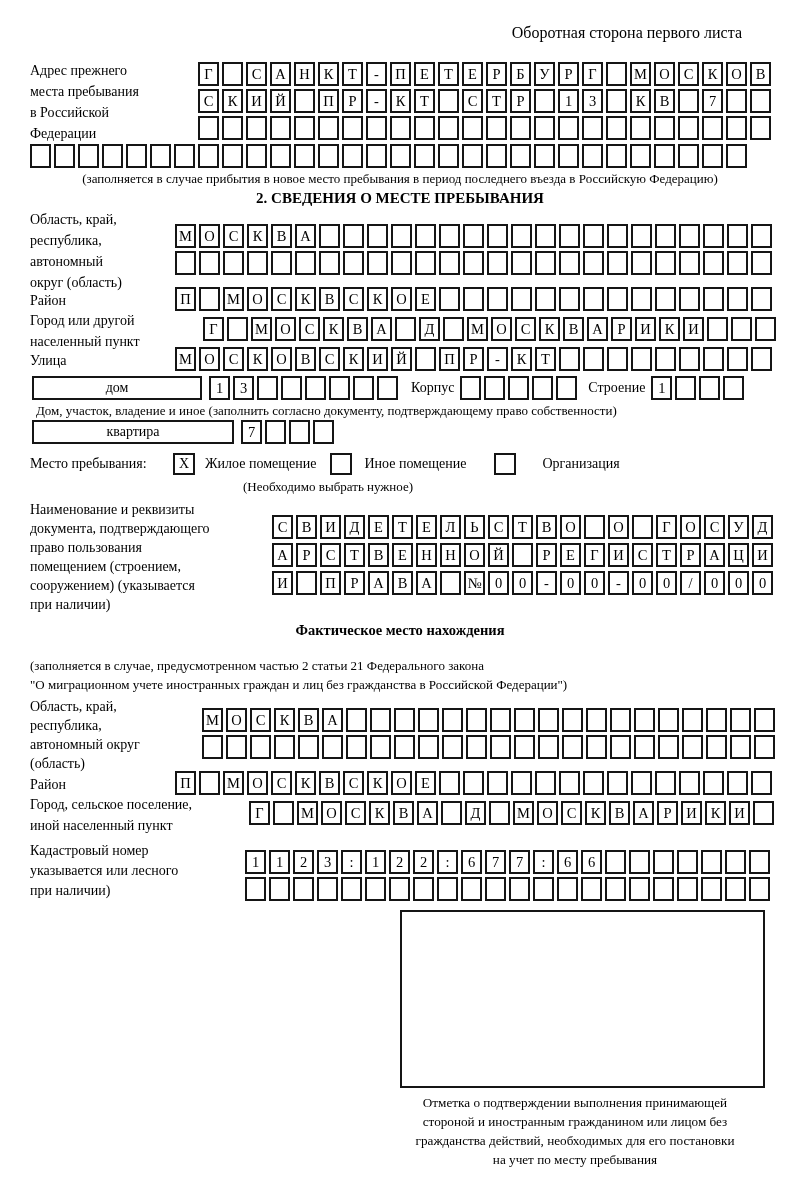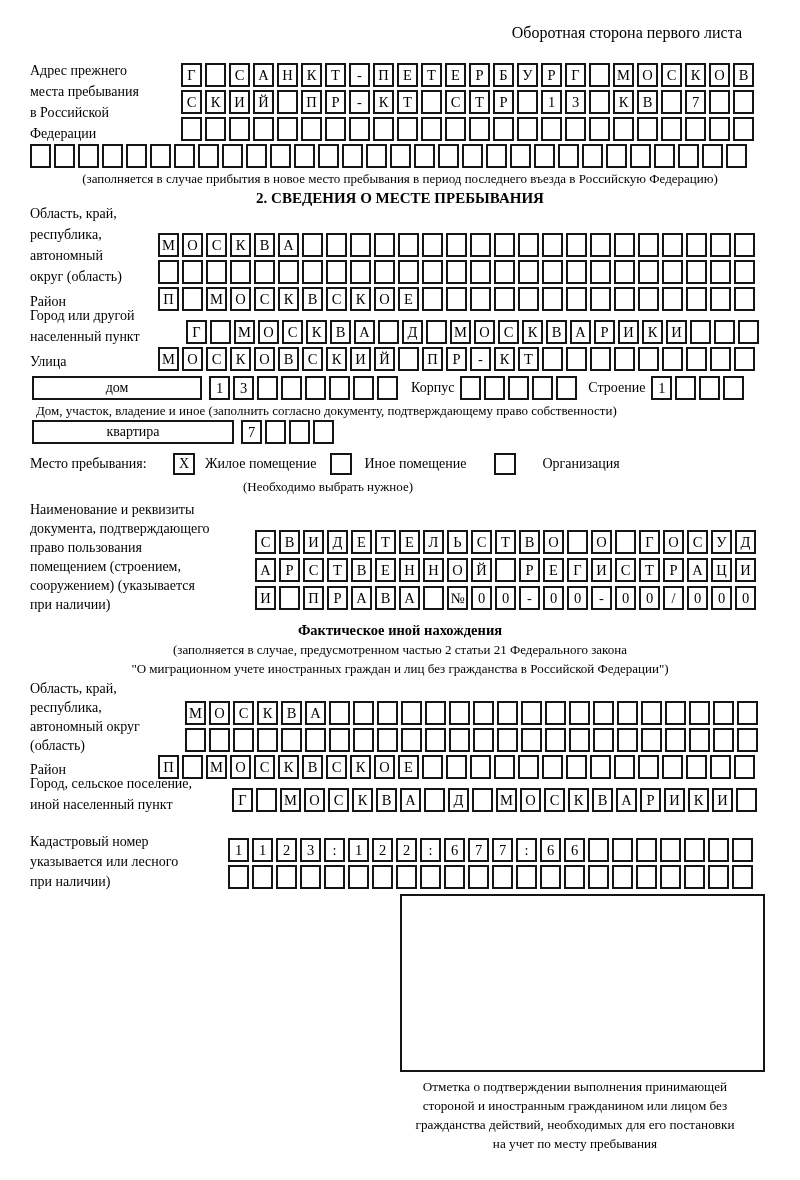--- a/index.html
+++ b/index.html
@@ -5,21 +5,21 @@
   html,body{margin:0;padding:0;background:#e8e8e8;}
   .page{
     position:relative;width:800px;height:1180px;margin:0 auto;
     background:#ffffff;color:#000;box-sizing:border-box;
     padding:24px 30px 0 30px;
     font-family:"Liberation Serif","DejaVu Serif",serif;
     font-size:14px;overflow:hidden;
   }
   .hdr{ text-align:right; padding-right:28px; font-size:16px; margin-bottom:18px; height:18px; }
 
-  .block{ display:flex; align-items:flex-end; }
+  .block{ display:flex; align-items:center;gap:17px; }
   .fixh{ overflow:visible; }
   .flabel{ flex-shrink:0; line-height:21px; font-size:14px; }
   .flabel.rlh{ line-height:19px; }
   .w151{width:151px} .w128{width:128px} .w156{width:156px} .w225{width:225px}
   .w155{width:155px} .w202{width:202px} .w198{width:198px}
   .lbl-line{ white-space:nowrap; }
 
   .cellrow{ display:flex; height:24px; margin-bottom:3px; }
   .cellrow.inline{ display:inline-flex; margin-bottom:0; vertical-align:top; }
   .cell{
@@ -45,21 +45,21 @@
 
   .stayrow{ display:flex; align-items:center; height:24px; margin-top:8px; }
   .checkbox{
     display:inline-block; box-sizing:border-box; width:22px; height:22px;
     border:2px solid #151515; text-align:center; line-height:18px;
     font-size:14px; flex-shrink:0; background:#fff;
   }
 
   .doc-rows .cellrow{ margin-bottom:4px; }
 
-  .notes2{ text-align:center; font-size:13px; line-height:19px; margin-top:0; }
+  .notes2{ font-size:13px; line-height:19px; margin-top:16px; }
 
   .stampbox{
     box-sizing:border-box; width:365px; height:178px;
     border:2px solid #151515; margin-left:370px; margin-top:2px; background:#fff;
   }
   .stampnote{
     width:430px; margin-left:330px; margin-top:5px;
     text-align:center; font-size:13.2px; line-height:19px;
   }
 </style>
@@ -480,21 +480,21 @@
           <span class="cell">0</span>
           <span class="cell">0</span>
           <span class="cell">/</span>
           <span class="cell">0</span>
           <span class="cell">0</span>
           <span class="cell">0</span>
         </div>
     </div>
   </div>
 
-  <div class="title2">Фактическое иной нахождения</div>
+  <div class="title2">Фактическое место нахождения</div>
   <div class="notes2">
     <div>(заполняется в случае, предусмотренном частью 2 статьи 21 Федерального закона</div>
     <div>"О миграционном учете иностранных граждан и лиц без гражданства в Российской Федерации")</div>
   </div>
 
   <div class="block fixh" style="height:72px;margin-top:5px">
     <div class="flabel w155 rlh">
       <div class="lbl-line">Область, край,</div>
       <div class="lbl-line">республика,</div>
       <div class="lbl-line">автономный округ</div>

